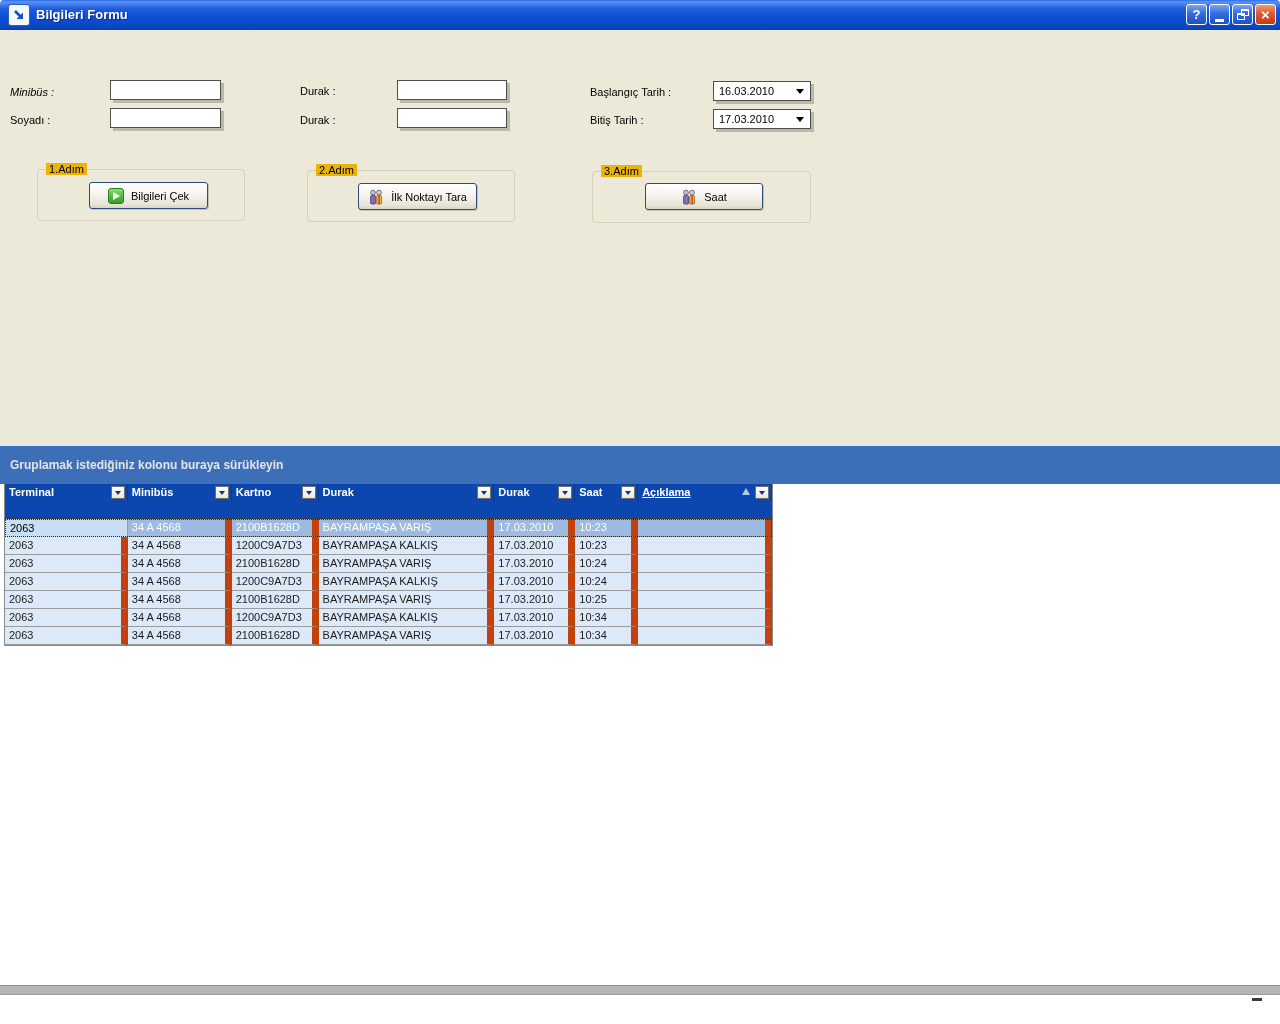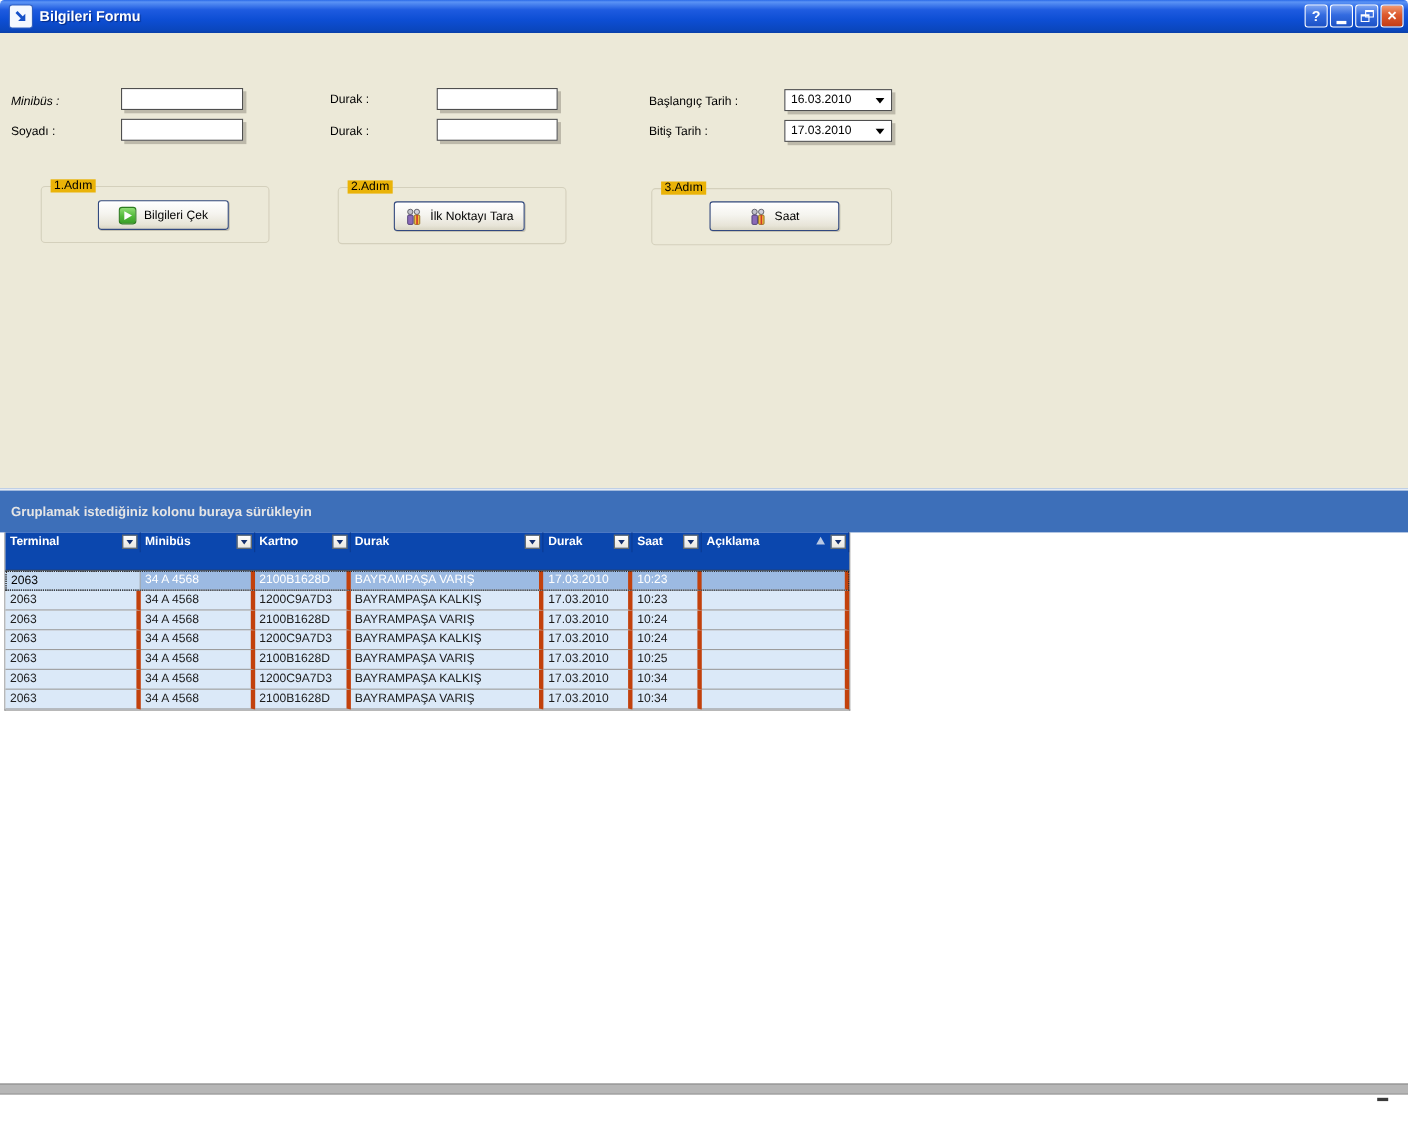--- a/index.html
+++ b/index.html
@@ -70,21 +70,21 @@
     background:linear-gradient(180deg,#ffffff,#e9e7df); border:1px solid #6e6e66;
     display:flex; align-items:center; justify-content:center; cursor:pointer; }
   .hcell .dd i { width:0; height:0; border-left:3px solid transparent;
     border-right:3px solid transparent; border-top:4px solid #15306e; }
   .sort-asc { position:absolute; right:21px; top:4px; width:0; height:0;
     border-left:4px solid transparent; border-right:4px solid transparent;
     border-bottom:7px solid #b9c9e4; }
   .grow { display:flex; height:18px; background:#DBE9F8; }
   .grow.sel { background:#9CBAE2; outline:1px dotted #2a2a2a; outline-offset:-1px; }
   .gcell { height:18px; font-size:11px; line-height:17px; padding-left:4px; color:#1c1c1c;
-    border-right:4px solid #c2410c; border-bottom:1px solid #9c9c9c;
+    border-right:7px solid #c2410c; border-bottom:1px solid #9c9c9c;
     white-space:nowrap; overflow:hidden; cursor:default; }
   .grow.sel .gcell { color:#fff; background:#9CBAE2; }
   .grow.sel .gcell.focus { background:#C9DDF3; color:#000; border:1px dotted #3a3a3a; border-right:1px solid #9c9c9c; }
 
   .bottom-strip { position:absolute; left:0; top:985px; width:1280px; height:10px;
     background:#b6b6b6; border-top:1px solid #8e8e8e; border-bottom:1px solid #9a9a9a; }
   .resize-tick { position:absolute; left:1252px; top:998px; width:10px; height:3px; background:#3a3a3a; }
 
   .people-icon svg { display:block; }
 </style>
@@ -208,21 +208,21 @@
           </span></div>
         <div class="hcell" style="width: 176px;"><span>Durak</span><span class="dd">
             <i></i>
           </span></div>
         <div class="hcell" style="width: 81px;"><span>Durak</span><span class="dd">
             <i></i>
           </span></div>
         <div class="hcell" style="width: 63px;"><span>Saat</span><span class="dd">
             <i></i>
           </span></div>
-        <div class="hcell" style="width: 134px;"><span>Açıklama</span><span class="sort-asc"></span><span class="dd">
+        <div class="hcell" style="width: 134px; text-decoration: underline;"><span>Açıklama</span><span class="sort-asc"></span><span class="dd">
             <i></i>
           </span></div>
       </div>
     <div id="grid-body">
         <div class="grow sel">
           <div class="gcell focus" style="width: 123px;">2063</div>
           <div class="gcell" style="width: 104px;">34 A 4568</div>
           <div class="gcell" style="width: 87px;">2100B1628D</div>
           <div class="gcell" style="width: 176px;">BAYRAMPAŞA VARIŞ</div>
           <div class="gcell" style="width: 81px;">17.03.2010</div>

